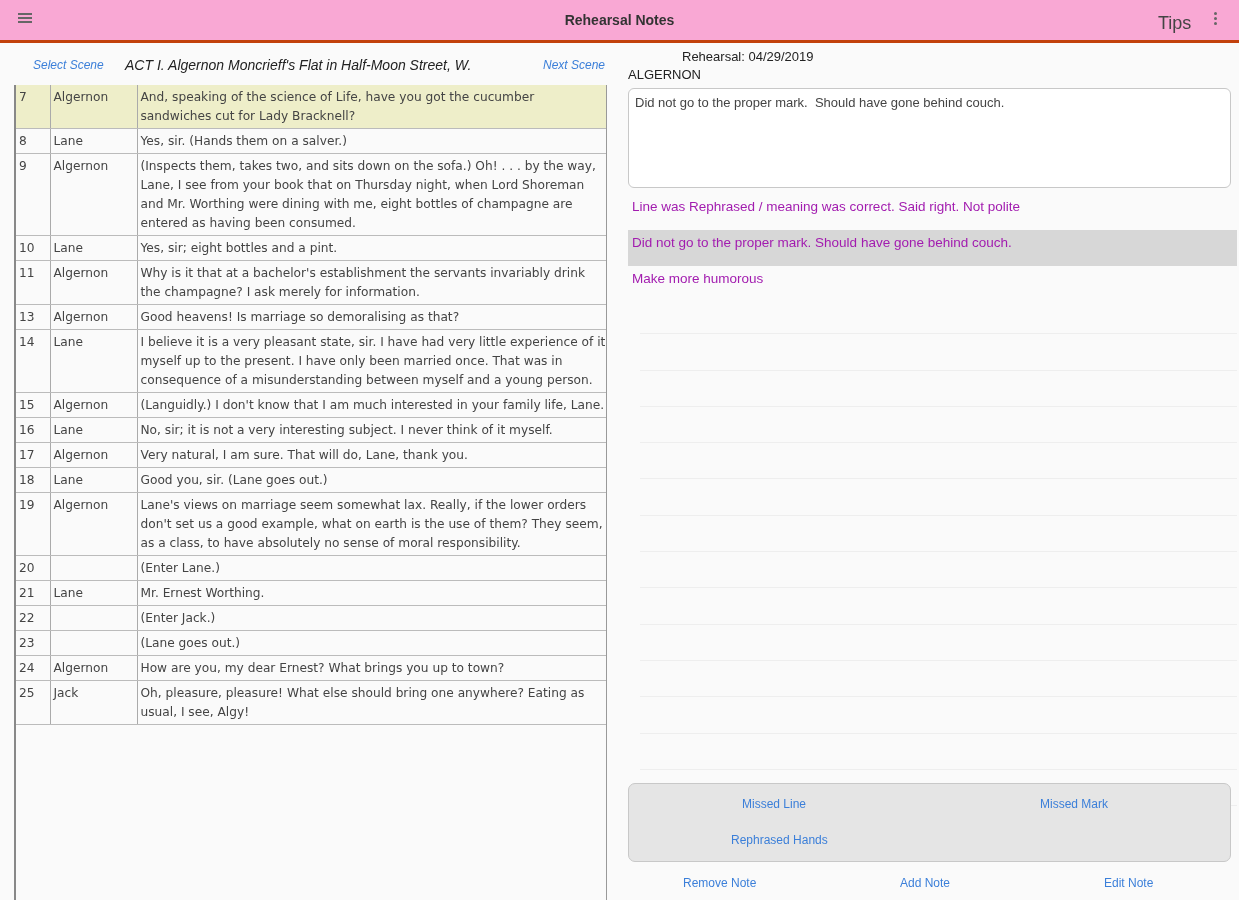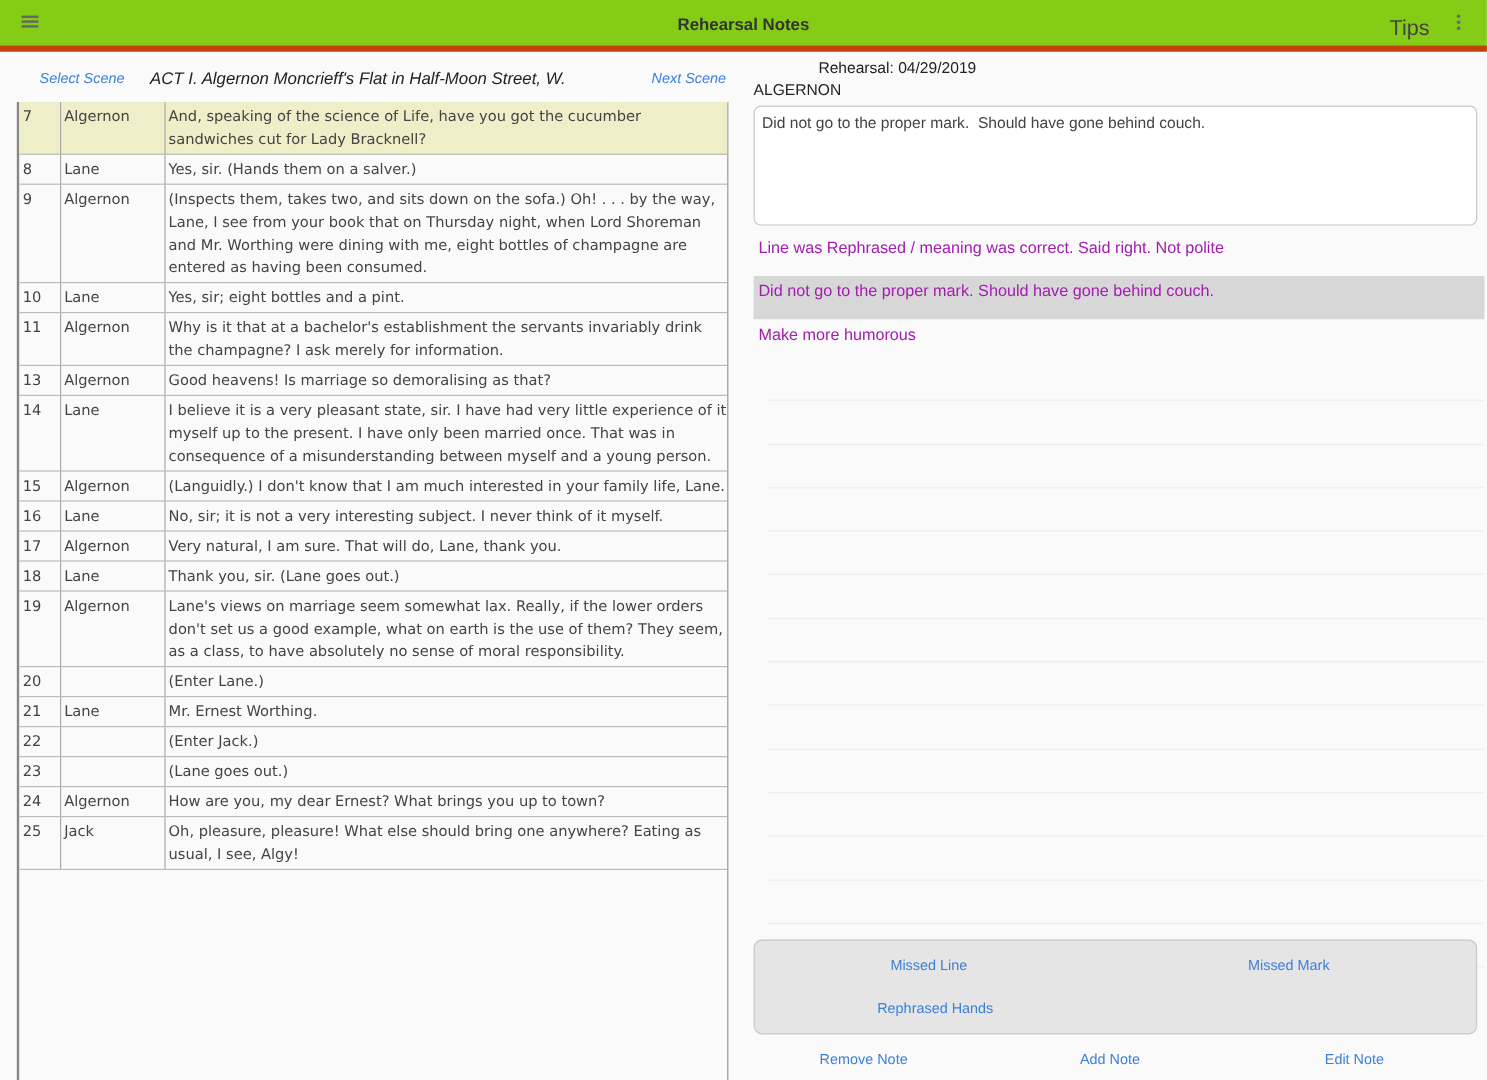--- a/index.html
+++ b/index.html
@@ -1,18 +1,18 @@
 <!DOCTYPE html>
 <html><head>
 <meta charset="utf-8">
 <style>
   * { box-sizing: border-box; margin: 0; padding: 0; }
   html, body { width: 1239px; height: 900px; overflow: hidden; background: #fafafa; font-family: "Liberation Sans", sans-serif; color: #222; }
 
-  .appbar { position: absolute; left: 0; top: 0; width: 1239px; height: 43px; background: #84cc16; border-bottom: 5px solid #c2410c; }
+  .appbar { position: absolute; left: 0; top: 0; width: 1239px; height: 43px; background: #f9a8d4; border-bottom: 3px solid #c2410c; }
   .menu-icon { position: absolute; left: 18px; top: 13px; width: 14px; height: 14px; cursor: pointer; }
   .menu-icon span { display: block; height: 2px; background: #666; margin-bottom: 2px; }
   .app-title { position: absolute; left: 0; right: 0; top: 12px; text-align: center; font-size: 14px; font-weight: bold; color: #333; }
   .tips-btn { position: absolute; left: 1158px; top: 13px; font-size: 18px; color: #444; cursor: pointer; }
   .more-icon { position: absolute; left: 1212px; top: 12px; width: 6px; height: 16px; cursor: pointer; }
   .more-icon span { display: block; width: 3px; height: 3px; background: #666; border-radius: 50%; margin: 0 auto 2px; }
 
   .left { position: absolute; left: 0; top: 44px; width: 620px; height: 856px; }
   .scene-bar { position: absolute; left: 16px; top: 14px; width: 620px; height: 20px; font-size: 13px; font-style: italic; }
   .select-scene { position: absolute; left: 17px; top: 0; color: #3b7fd9; font-size: 12px; cursor: pointer; }
@@ -114,21 +114,21 @@
             <td class="text">No, sir; it is not a very interesting subject.  I never think of it myself.</td>
           </tr>
           <tr>
             <td class="num">17</td>
             <td class="char">Algernon</td>
             <td class="text">Very natural, I am sure.  That will do, Lane, thank you.</td>
           </tr>
           <tr>
             <td class="num">18</td>
             <td class="char">Lane</td>
-            <td class="text">Thank you, sir.  (Lane goes out.)</td>
+            <td class="text">Good you, sir.  (Lane goes out.)</td>
           </tr>
           <tr>
             <td class="num">19</td>
             <td class="char">Algernon</td>
             <td class="text">Lane's views on marriage seem somewhat lax.  Really, if the lower orders don't set us a good example, what on earth is the use of them?  They seem, as a class, to have absolutely no sense of moral responsibility.</td>
           </tr>
           <tr>
             <td class="num">20</td>
             <td class="char"></td>
             <td class="text">(Enter Lane.)</td>

